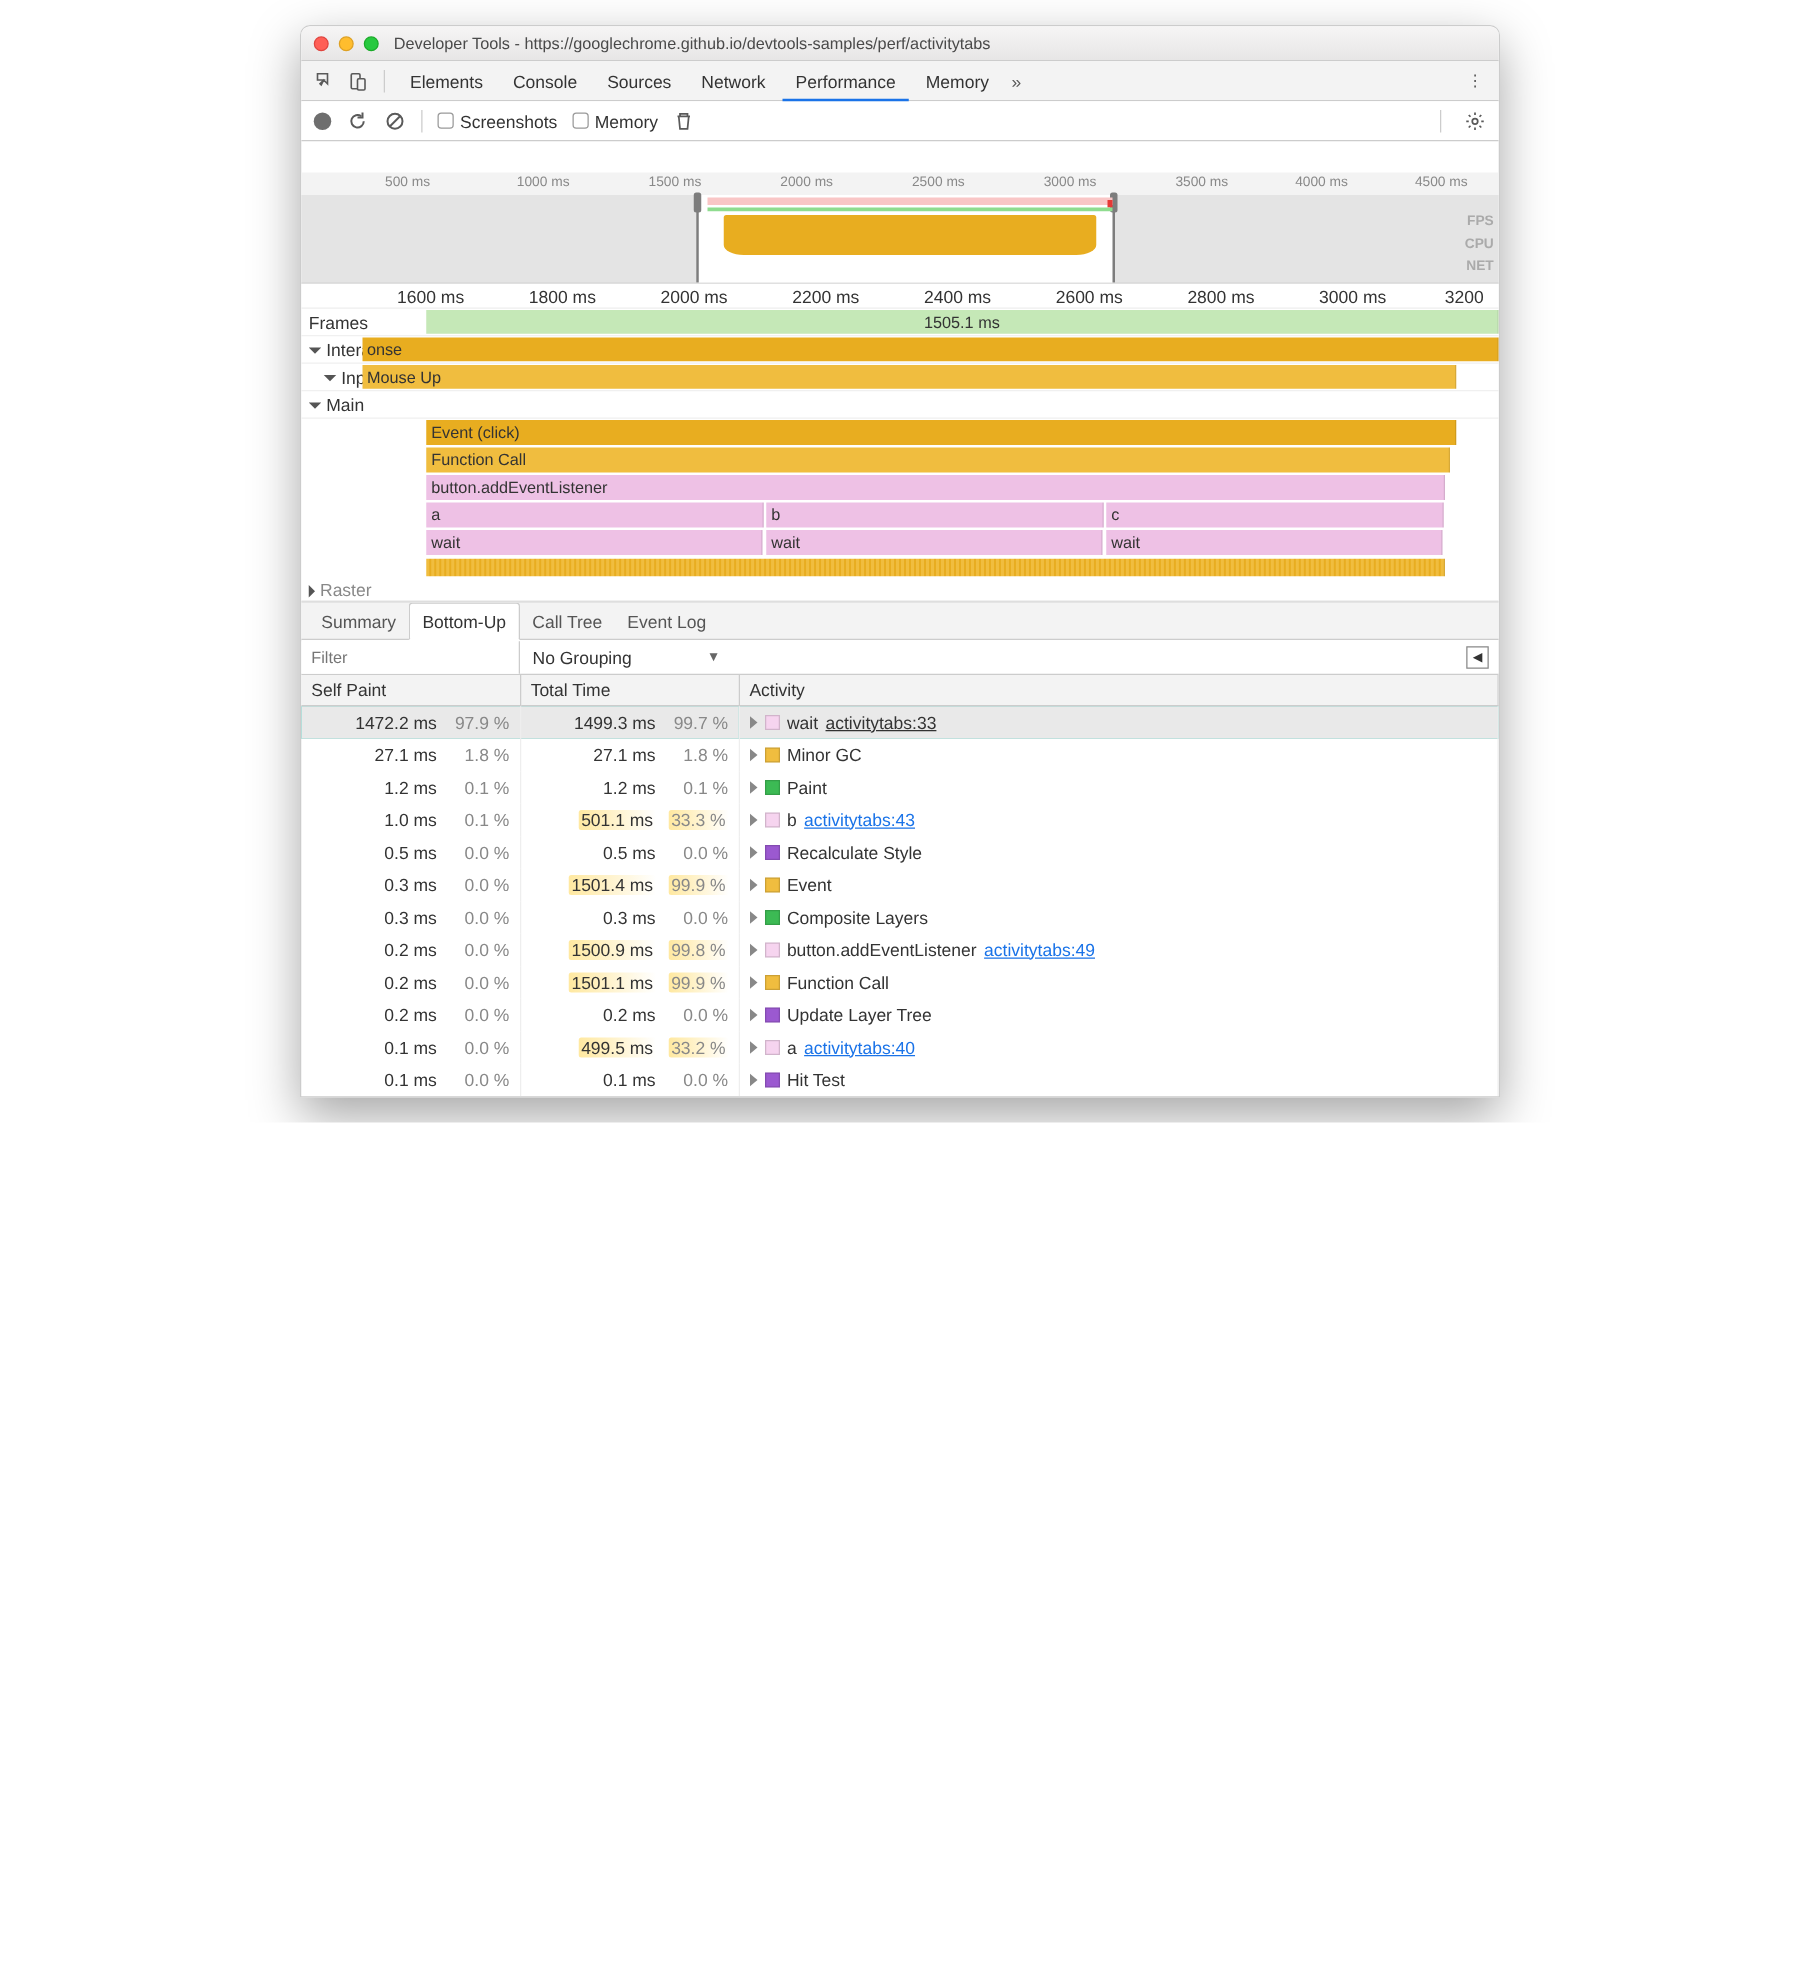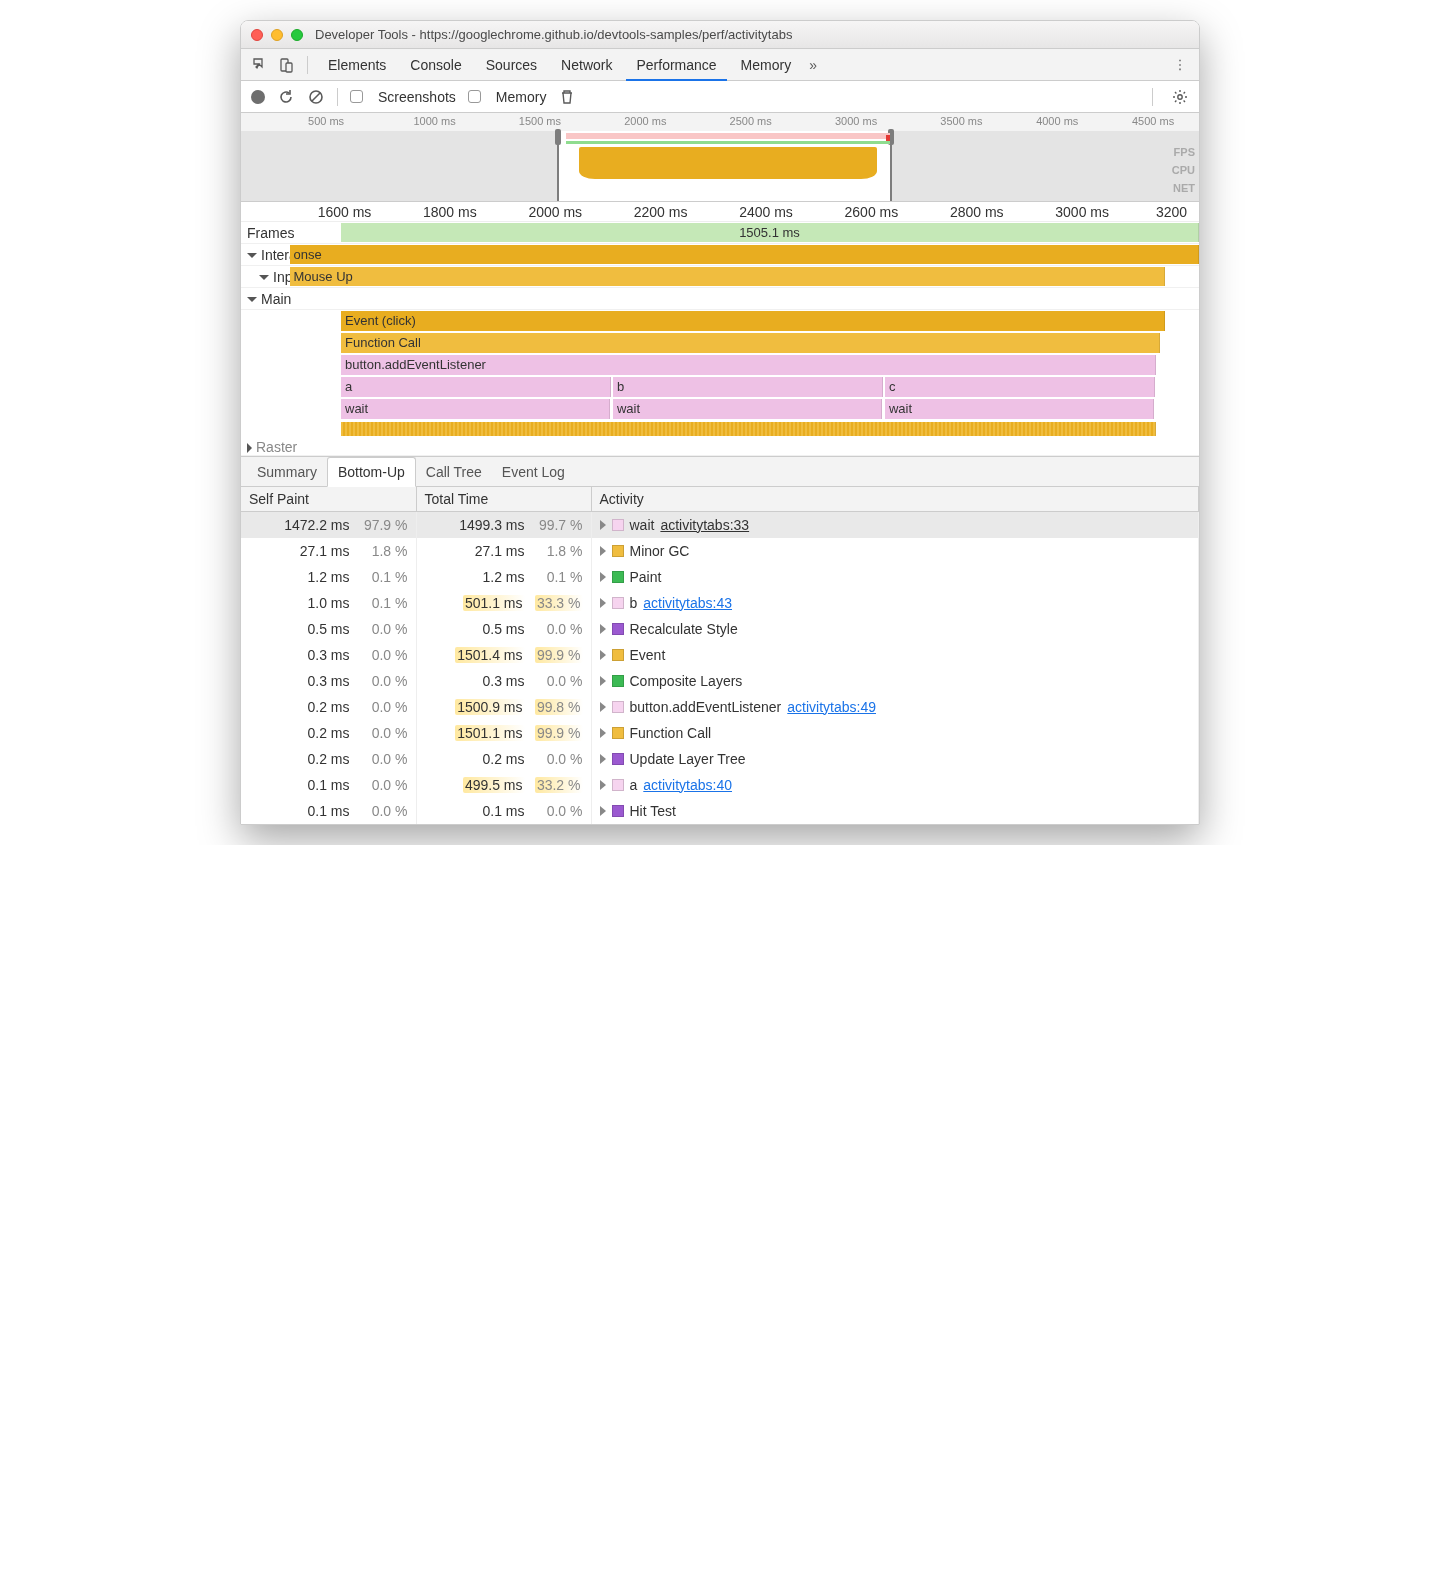--- a/index.html
+++ b/index.html
@@ -21,27 +21,27 @@
   .maintabs .sep { width:1px; height:18px; background:#ccc; margin:0 6px; }
   .maintabs .tab { padding:0 10px; height:32px; line-height:32px; color:#333; font-size:14px; cursor:default; }
   .maintabs .tab.active { border-bottom:2px solid #1a73e8; color:#333; }
   .maintabs .more { margin-left:4px; color:#5a5a5a; font-size:14px; }
   .maintabs .menubtn { margin-left:auto; color:#5a5a5a; }
   
   
   .toolbar { height:32px; background:#fff; border-bottom:1px solid #ccc; display:flex; align-items:center; padding:0 10px; gap:12px; }
   .toolbar .circle { width:14px; height:14px; border-radius:50%; background:#6e6e6e; }
   .toolbar .iconbtn { width:18px; height:18px; display:flex; align-items:center; justify-content:center; color:#5a5a5a; }
-  .toolbar .chk { display:flex; align-items:center; gap:15px; font-size:14px; color:#333; }
+  .toolbar .chk { display:flex; align-items:center; gap:5px; font-size:14px; color:#333; }
   .toolbar .chkbox { width:13px; height:13px; border:1px solid #999; border-radius:3px; background:#fff; }
   .toolbar .gear { margin-left:auto; }
   .toolbar .sep { width:1px; height:18px; background:#ccc; }
   
   
-  .overview { background:#f3f3f3; border-bottom:1px solid #ccc; position:relative; }
+  .overview { background:#f3f3f3; border-bottom:1px solid #ccc; position:relative;margin-top:25px; }
   .ov-ruler { height:18px; display:flex; font-size:11px; color:#888; position:relative; }
   .ov-ruler .tick { position:absolute; top:2px; }
   .ov-body { height:70px; position:relative; }
   .ov-labels { position:absolute; right:4px; top:12px; font-size:11px; color:#aaa; line-height:18px; text-align:right; font-weight:bold;}
   .ov-sel { position:absolute; top:0; bottom:0; background:#fff; border-left:2px solid #7d7d7d; border-right:2px solid #7d7d7d; }
   .ov-handle { position:absolute; top:-2px; width:6px; height:16px; background:#7d7d7d; border-radius:2px; }
   .ov-pink { position:absolute; height:6px; background:#f9c6c6; top:2px; }
   .ov-pink-red { position:absolute; right:0; top:2px; height:6px; width:4px; background:#e53935;}
   .ov-green { position:absolute; height:3px; background:#8fdc8f; top:10px; }
   .ov-yellow { position:absolute; height:32px; background:#e8ad20; top:16px; border-radius: 2px 2px 16px 16px / 2px 2px 8px 8px; }
@@ -281,20 +281,28 @@
     </div>
   </div>
 
   <div class="btabs">
     <div class="btab">Summary</div>
     <div class="btab active">Bottom-Up</div>
     <div class="btab">Call Tree</div>
     <div class="btab">Event Log</div>
   </div>
 
+  <div class="filterbar">
+    <input type="text" placeholder="Filter" style="">
+    <div class="group">
+      <span>No Grouping</span>
+      <span class="dd">▼</span>
+    </div>
+    <div class="boxbtn">◀</div>
+  </div>
 
   <table class="tbl">
     <thead>
       <tr>
         <th class="col-self">Self Paint</th>
         <th class="col-total">Total Time</th>
         <th>Activity</th>
       </tr>
     </thead>
     <tbody id="tbody">

